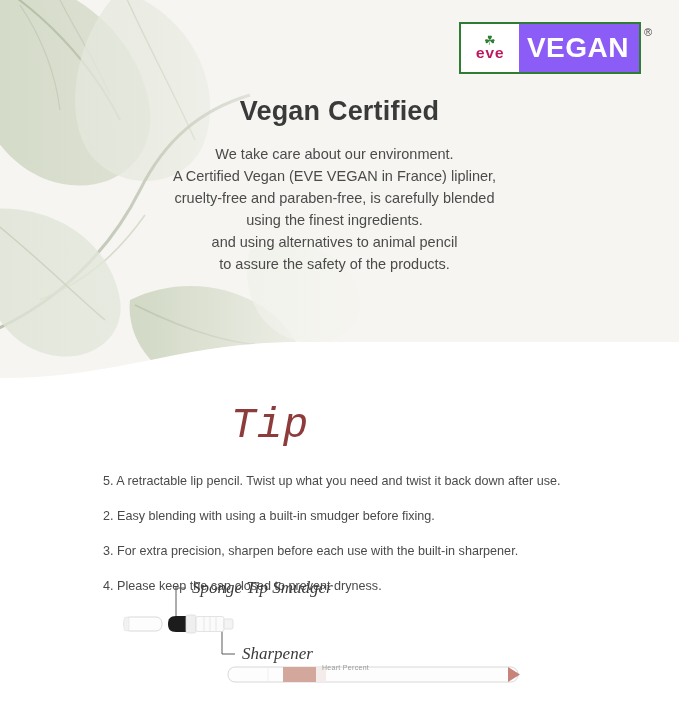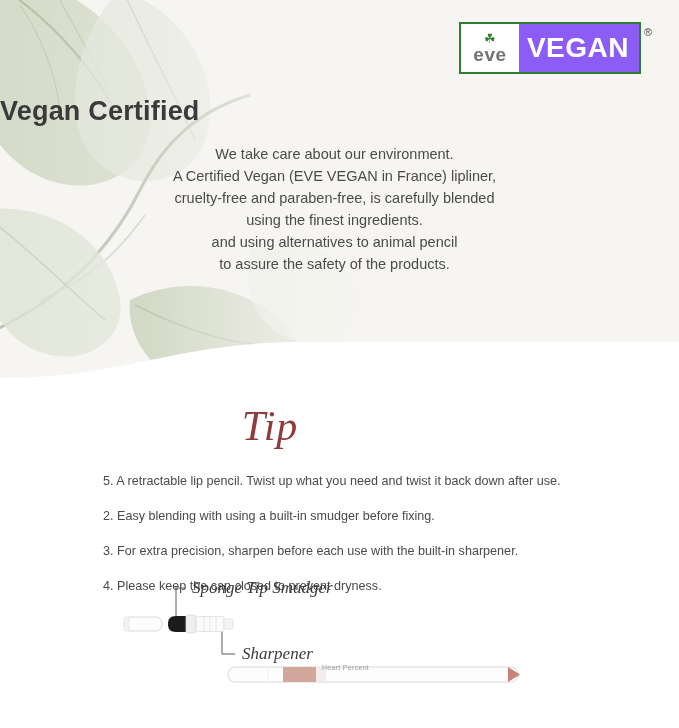--- a/index.html
+++ b/index.html
@@ -69,25 +69,26 @@
     justify-content: center;
     background: #ffffff;
     padding: 0 2px;
   }
   .eve-logo .mark .sprout {
     line-height: 1;
     font-size: 13px;
     color: #2f7d32;
   }
   .eve-logo .mark .eve-word {
-    font-size: 19px;
+    font-size: 15px;
     font-weight: bold;
-    color: #737373;
+    color: #be185d;
     letter-spacing: 0.5px;
     line-height: 1.05;
+    font-family: Liberation Mono, monospace;
   }
   .eve-logo .word {
     background: #8b5cf6;
     color: #ffffff;
     font-size: 28px;
     font-weight: bold;
     letter-spacing: 0.5px;
     display: flex;
     align-items: center;
     padding: 0 10px 0 8px;
@@ -98,21 +99,21 @@
     top: 2px;
     font-size: 11px;
     color: #4a4a4a;
   }
 
   .vegan-title {
     position: absolute;
     top: 96px;
     left: 0;
     width: 679px;
-    text-align: left;
+    text-align: center;
     font-size: 27px;
     font-weight: bold;
     color: #3a3a3a;
     letter-spacing: 0.2px;
   }
   .vegan-body {
     position: absolute;
     top: 143px;
     left: 0;
     width: 669px;
@@ -138,21 +139,21 @@
     width: 679px;
     height: 338px;
     background: #ffffff;
   }
   .tip-title {
     position: absolute;
     top: 12px;
     left: 0;
     width: 540px;
     text-align: center;
-    font-family: Liberation Serif, serif;
+    font-family: Liberation Mono, monospace;
     font-style: italic;
     font-size: 42px;
     color: #8e3b3b;
     letter-spacing: 1px;
   }
   .tip-list {
     position: absolute;
     top: 83px;
     left: 103px;
     width: 500px;

